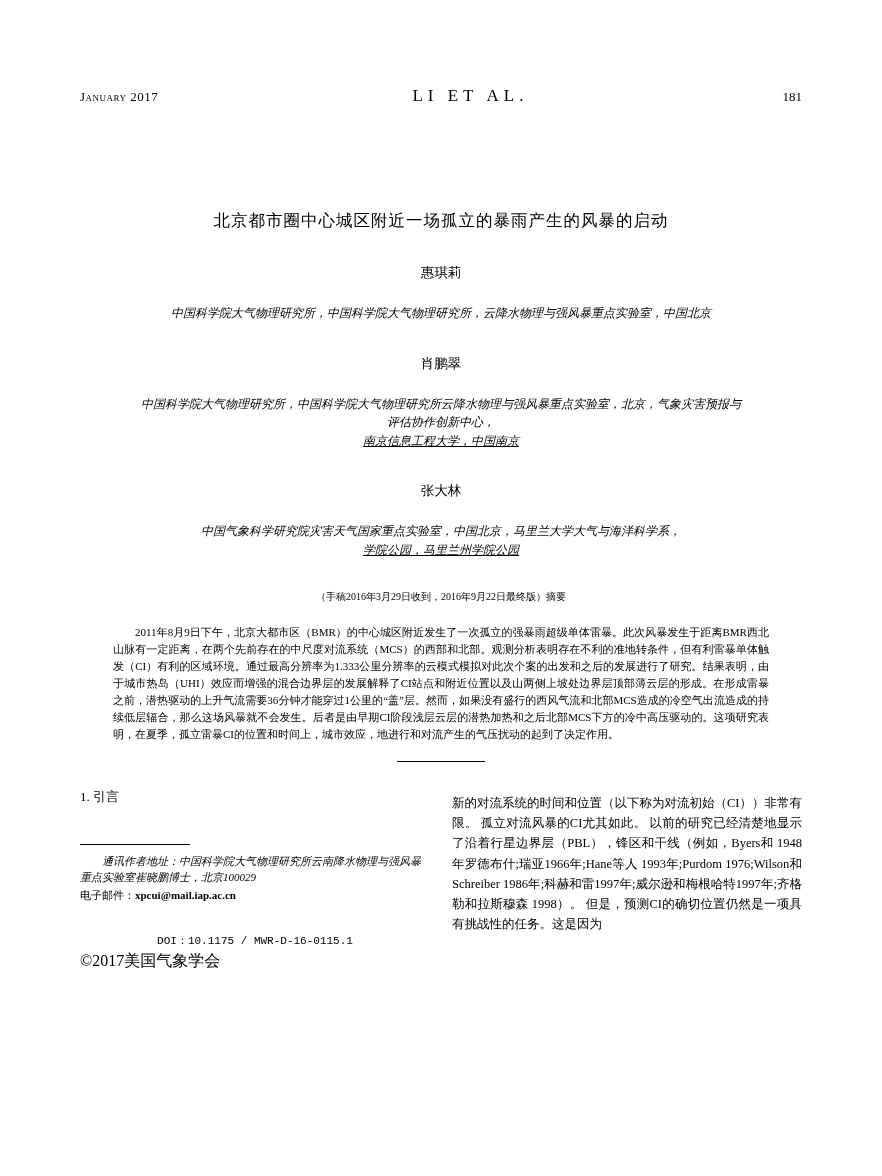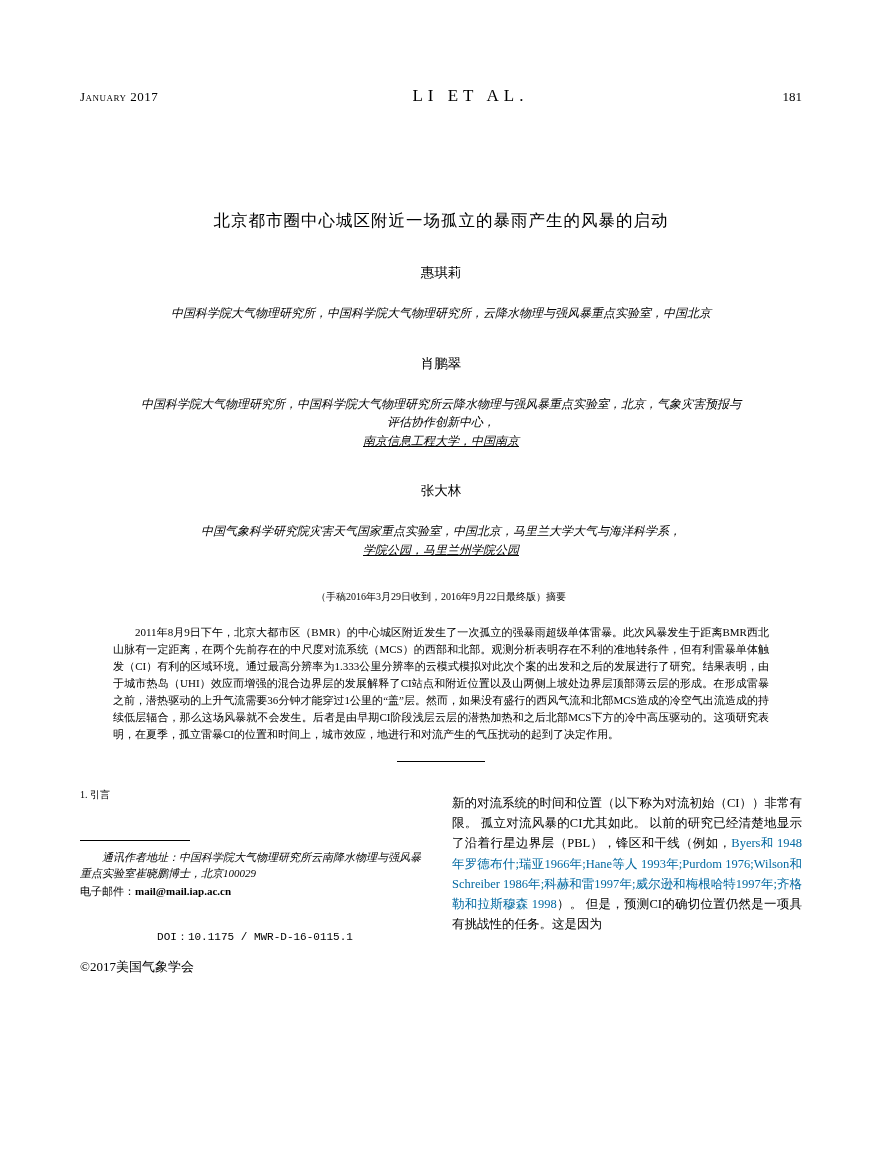--- a/index.html
+++ b/index.html
@@ -78,34 +78,34 @@
   }
 
   
   .columns {
     display: flex;
     gap: 22px;
     margin-top: 22px;
   }
   .col { flex: 1; min-width: 0; }
   .section-heading {
-    font-size: 10px;
+    font-size: 13px;
     font-weight: 400;
     margin-top: 4px;
   }
   .body-par {
     font-size: 12.5px;
     line-height: 1.62;
     text-align: justify;
     margin-top: 9px;
   }
   .body-par.indent { text-indent: 2em; }
 
   .citation-link {
-    color: #0369a1;
+    color: #000000;
     cursor: pointer;
   }
 
   
   .footnote-area { margin-top: 38px; }
   .footnote-rule {
     width: 110px;
     height: 1px;
     background: #000;
     margin-bottom: 8px;
@@ -120,22 +120,22 @@
   }
   .email-line { margin-top: 1px; }
   .email { font-weight: 700; }
   .doi {
     margin-top: 30px;
     font-size: 11px;
     font-family: "Liberation Mono", "DejaVu Sans Mono", monospace;
     text-align: center;
   }
   .copyright {
-    margin-top: 14px;
-    font-size: 13px;
+    margin-top: 3px;
+    font-size: 16px;
   }
 </style>
 </head>
 <body>
 
 <div class="page">
 
   <header class="running-head">
     <span class="issue">January 2017</span>
     <span class="running-authors">LI ET AL.</span>
@@ -168,21 +168,21 @@
   <div class="divider"></div>
 
   <div class="columns">
 
     <div class="col">
       <h2 class="section-heading">1. 引言</h2>
 
       <div class="footnote-area">
         <div class="footnote-rule"></div>
         <p class="footnote corr">通讯作者地址：中国科学院大气物理研究所云南降水物理与强风暴重点实验室崔晓鹏博士，北京100029</p>
-        <p class="footnote email-line"><span>电子邮件：</span><span class="email">mail@mail.iap.ac.cn</span></p>
+        <p class="footnote email-line"><span>电子邮件：</span><span class="email">xpcui@mail.iap.ac.cn</span></p>
         <p class="doi">DOI：10.1175 / MWR-D-16-0115.1</p>
         <p class="copyright">©2017美国气象学会</p>
       </div>
     </div>
 
     <div class="col">
       <p class="body-par"><span>新的对流系统的时间和位置（以下称为对流初始（CI））非常有限。 孤立对流风暴的CI尤其如此。 以前的研究已经清楚地显示了沿着行星边界层（PBL），锋区和干线（例如，</span><span class="citation-link">Byers和 1948年罗德布什;瑞亚1966年;Hane等人 1993年;Purdom 1976;Wilson和Schreiber 1986年;科赫和雷1997年;威尔逊和梅根哈特1997年;齐格勒和拉斯穆森 1998</span><span>）。 但是，预测CI的确切位置仍然是一项具有挑战性的任务。这是因为</span></p>
     </div>
 
   </div>

